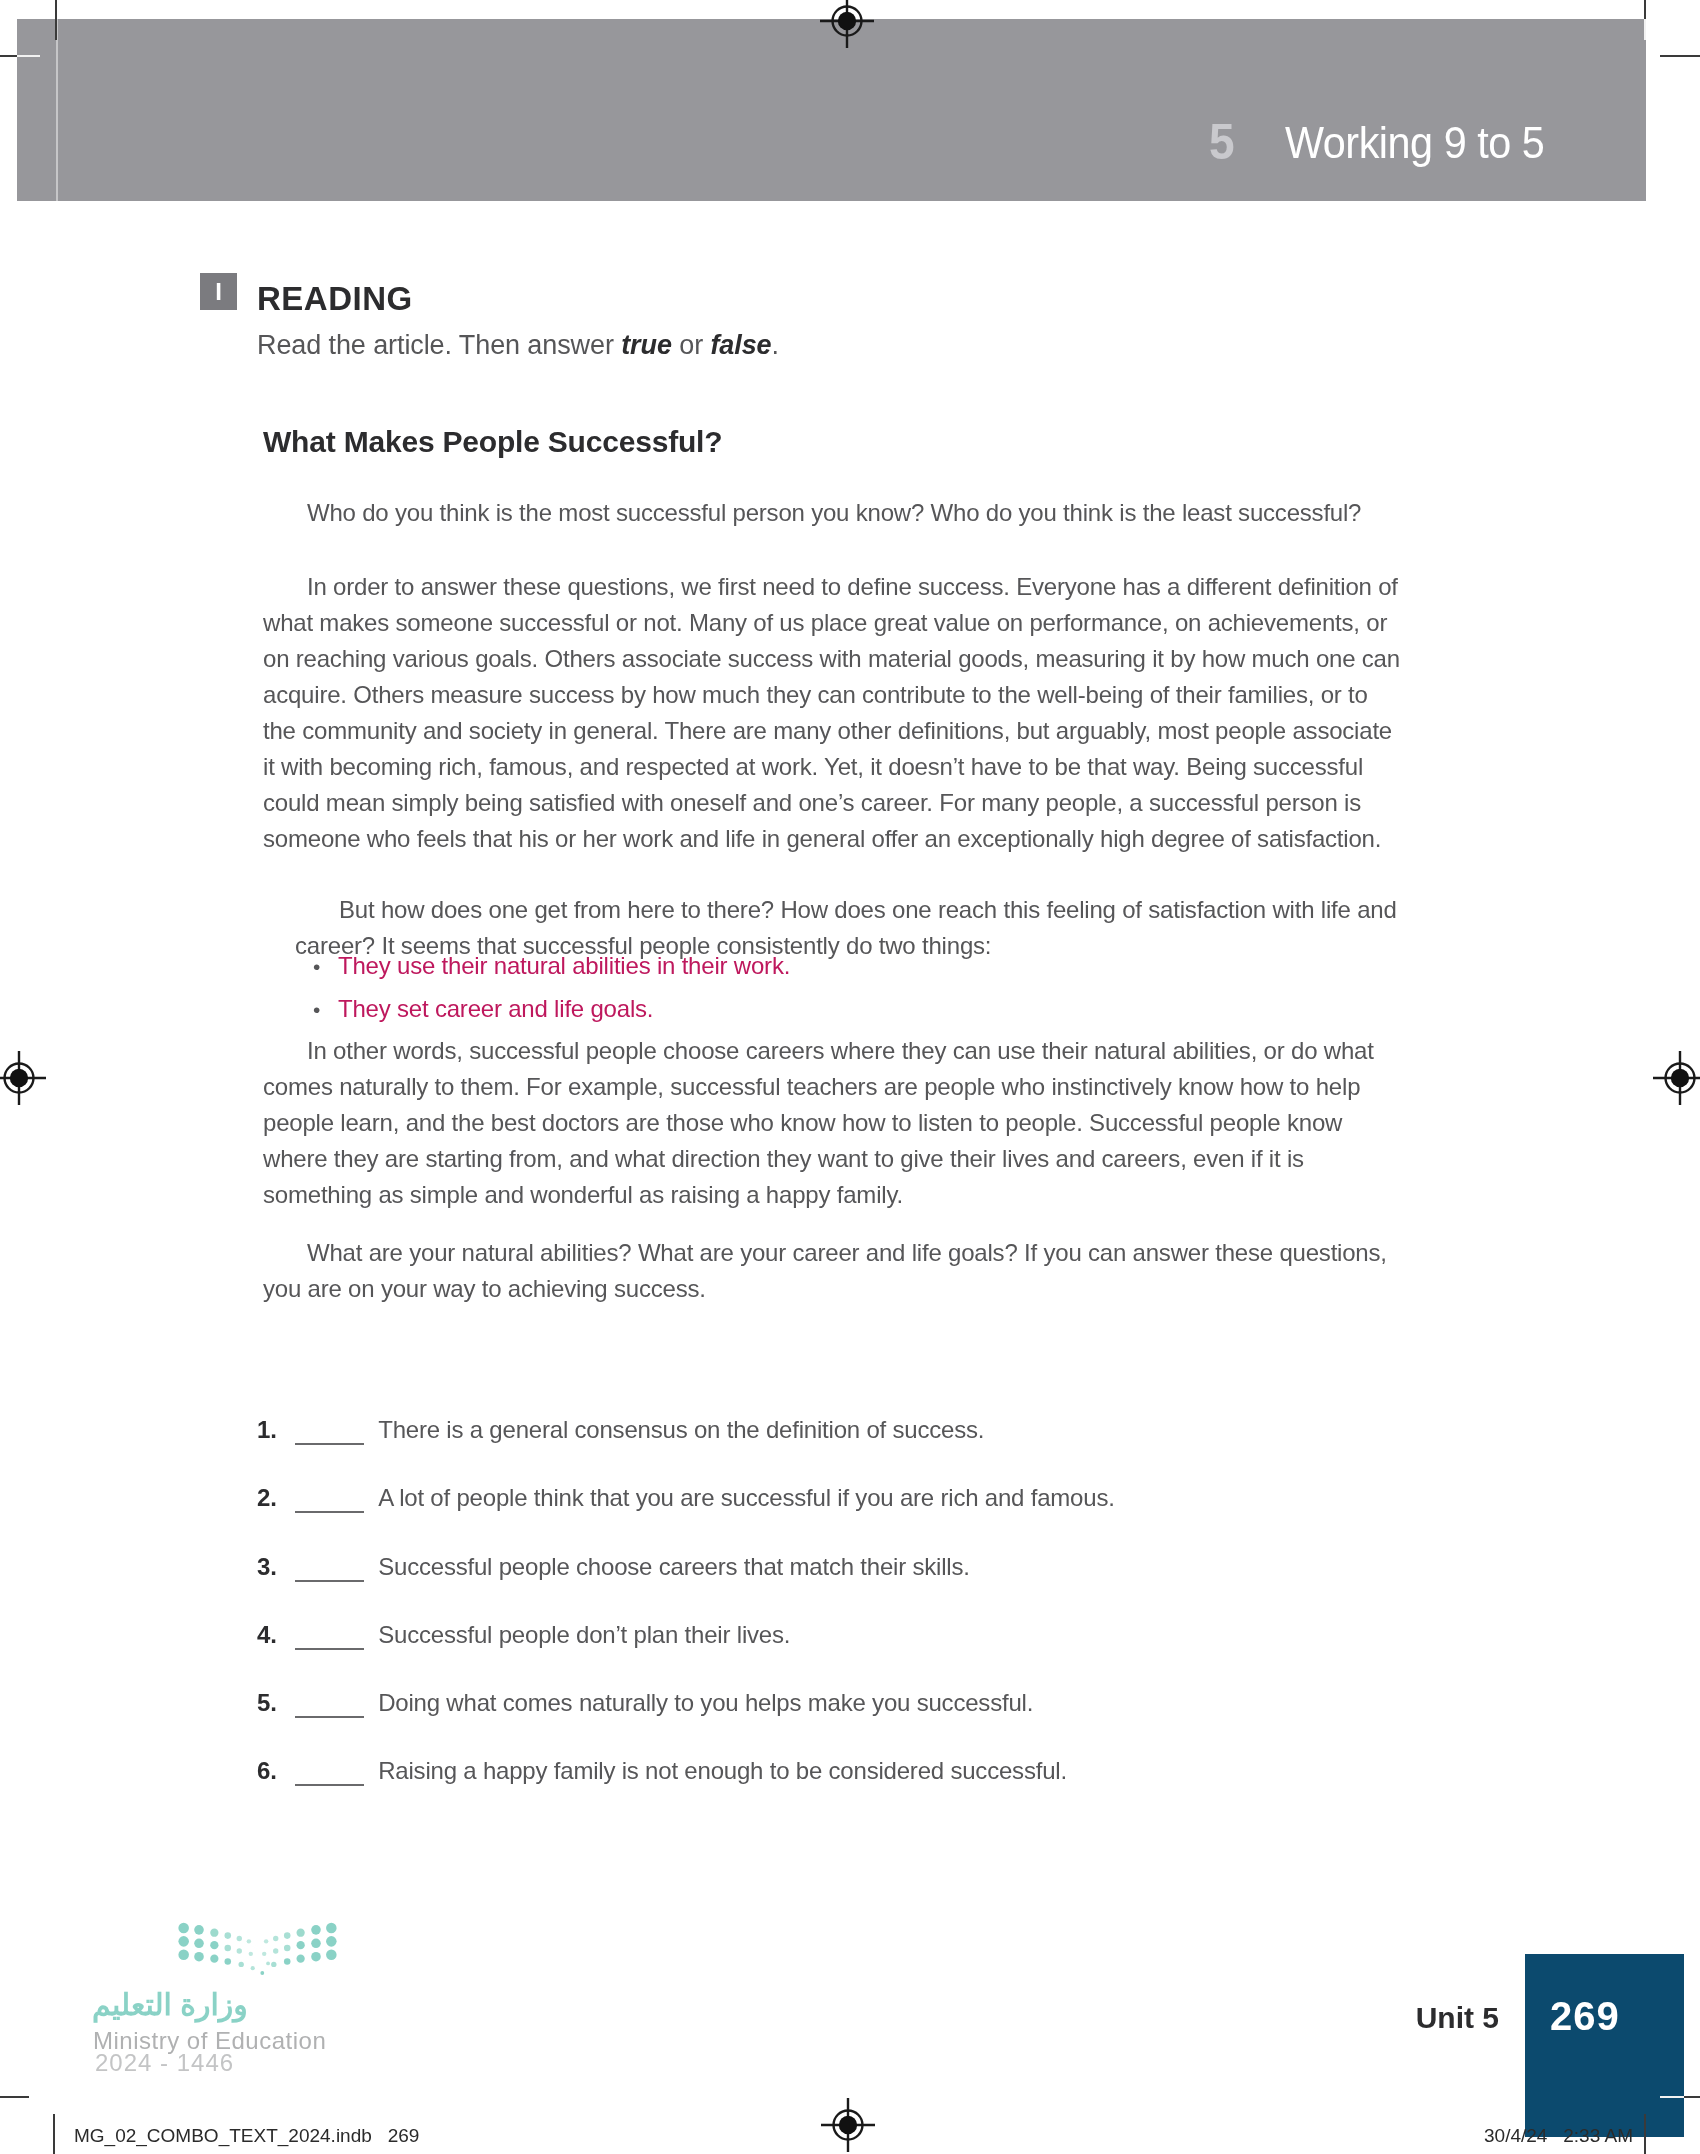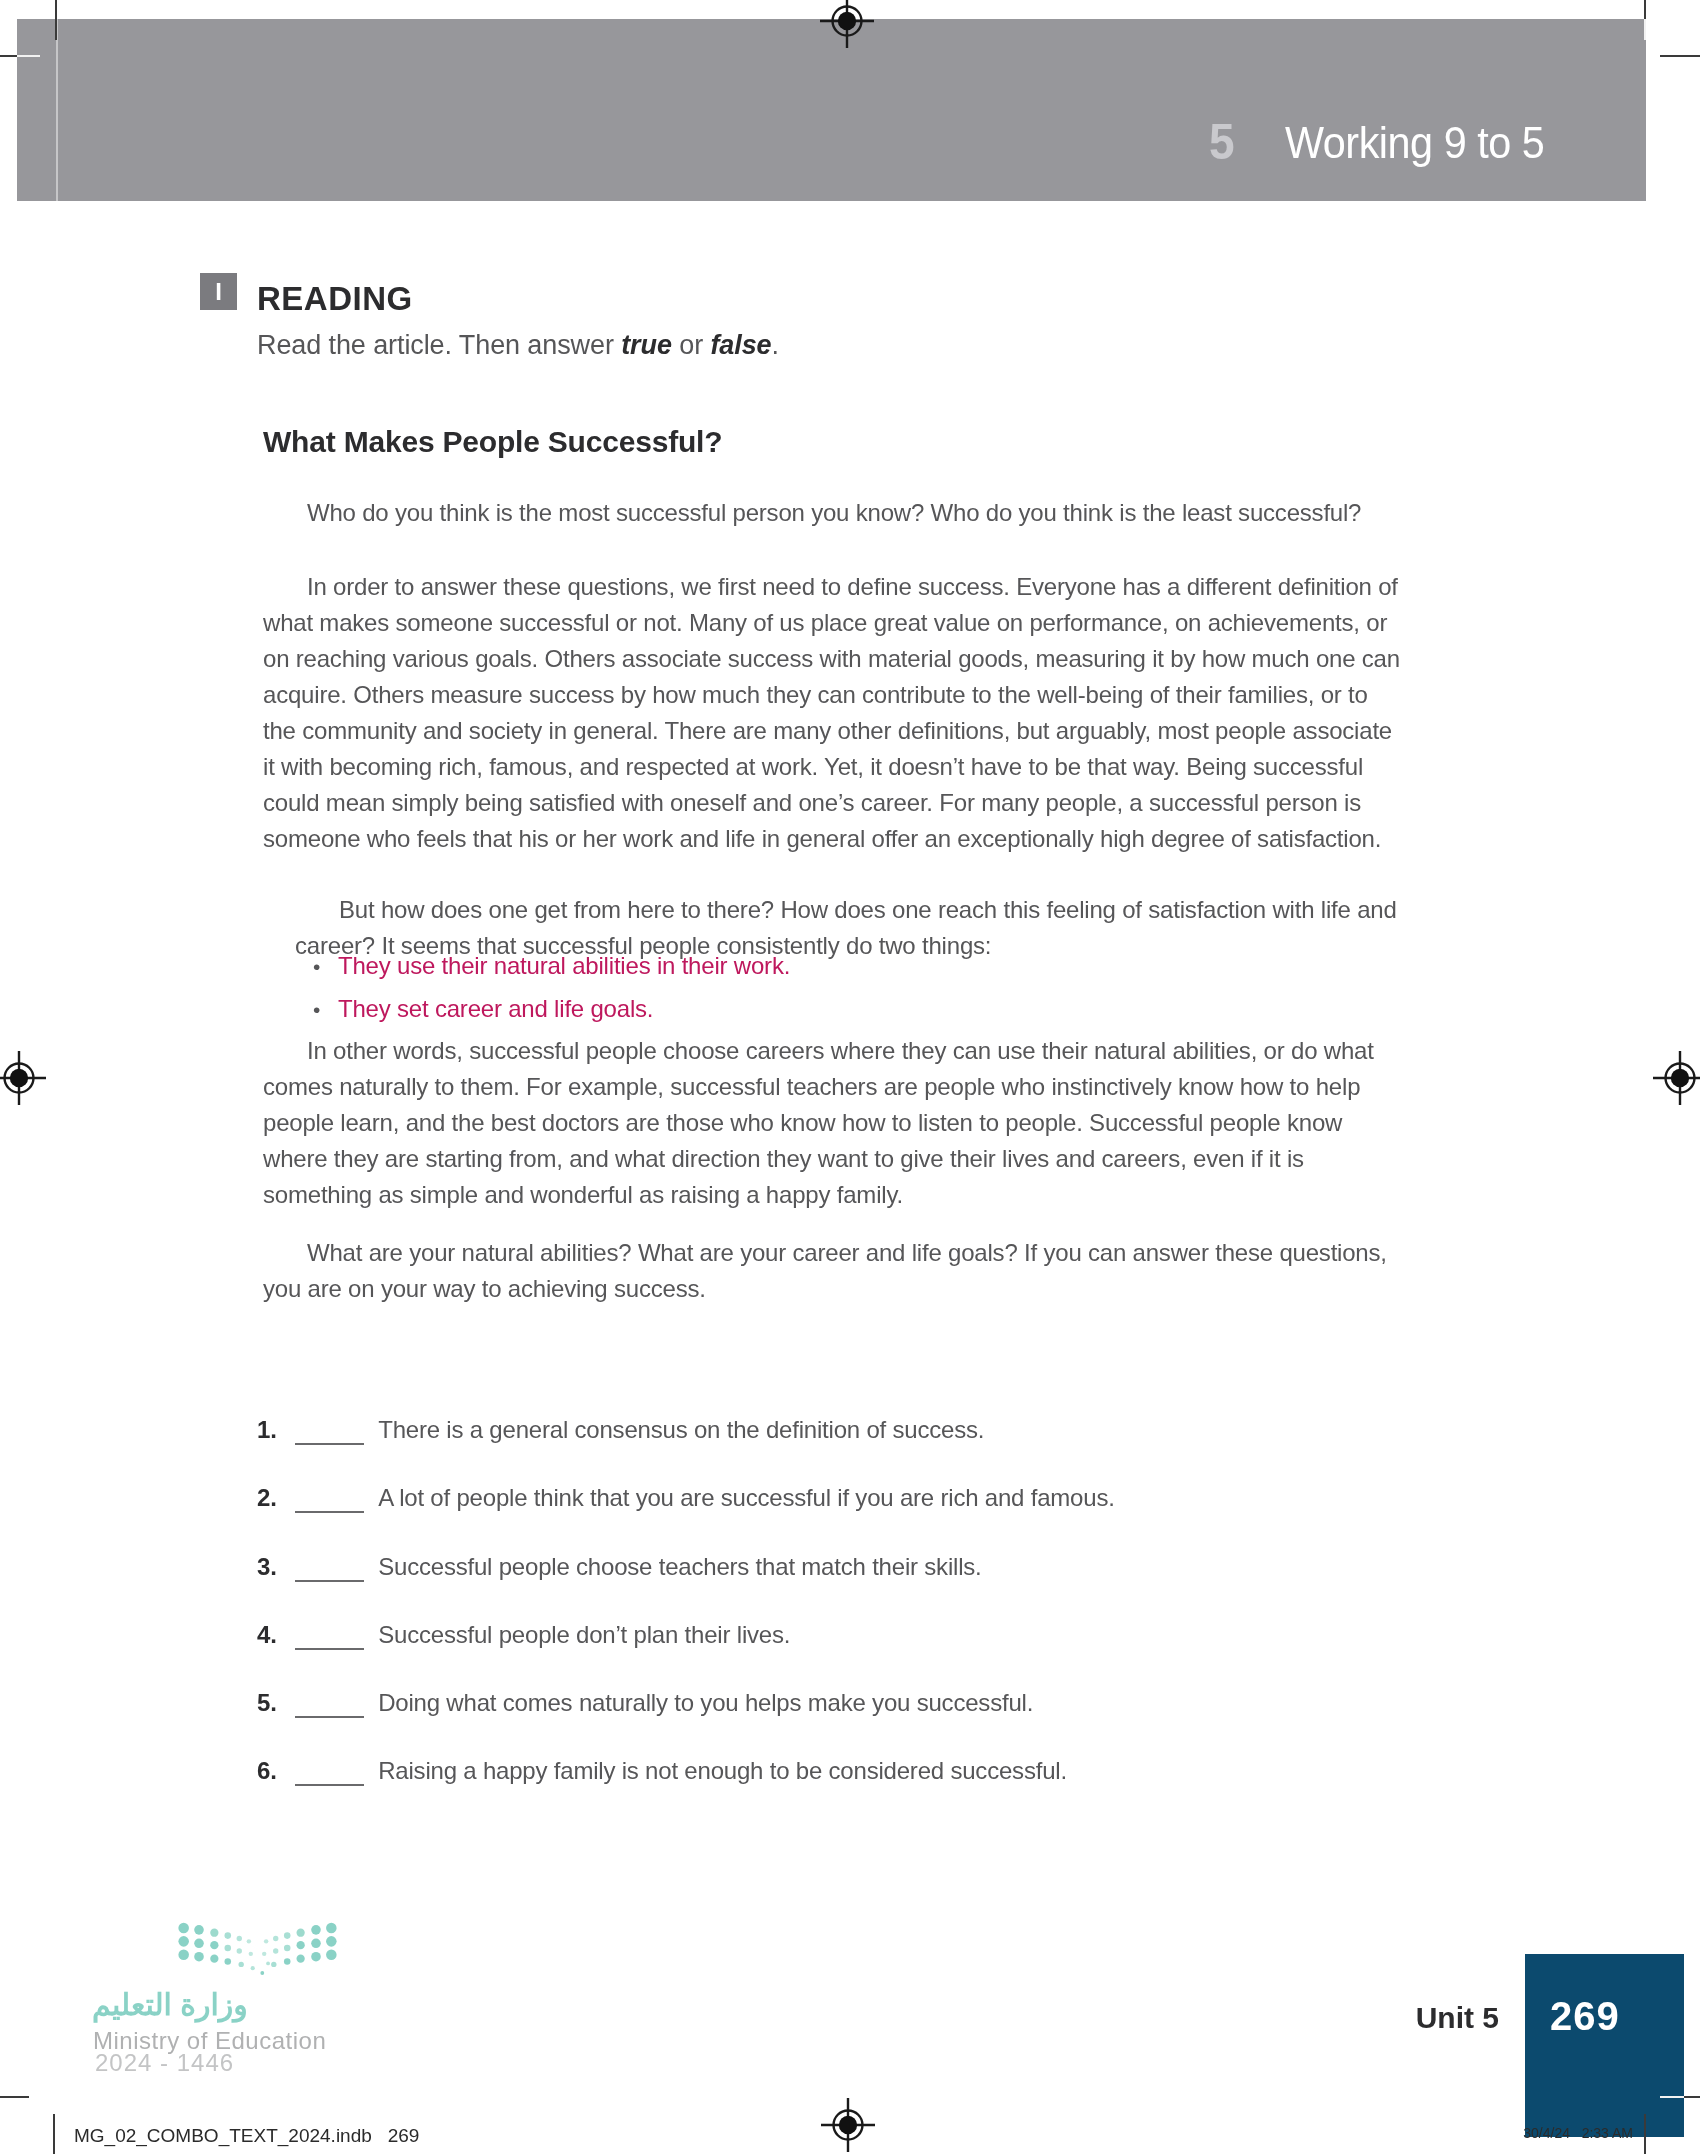--- a/index.html
+++ b/index.html
@@ -72,21 +72,21 @@
   .logo-arabic{
     left:92px;top:1987px;width:173px;font-size:30px;color:#8ad2c6;font-weight:bold;
     direction:rtl;text-align:left;letter-spacing:1px;
   }
   .logo-english{left:93px;top:2027px;font-size:24px;color:#b0b1b2;letter-spacing:0.5px;}
   .logo-years{left:95px;top:2049px;font-size:24px;color:#c3c4c5;letter-spacing:1px;}
   .unit-label{left:1297px;top:2001px;width:202px;text-align:right;font-size:30px;font-weight:bold;color:#2c2c2e;}
   .page-box{left:1525px;top:1954px;width:159px;height:183px;background:#0c4a6e;}
   .page-num{left:25px;top:40px;position:absolute;font-size:40px;font-weight:bold;color:#ffffff;letter-spacing:1px;}
   .imprint{left:74px;top:2125px;font-size:19px;color:#2b2b2b;white-space:pre;}
-  .timestamp{left:1345px;top:2125px;width:288px;text-align:right;font-size:14px;color:#2b2b2b;white-space:pre;}
+  .timestamp{left:1345px;top:2125px;width:288px;text-align:right;font-size:19px;color:#2b2b2b;white-space:pre;}
 
   
   .crop{background:#3a3a3a;}
   .crop-white{background:#f2f2f2;}
   .reg{width:54px;height:54px;}
 </style>
 </head>
 <body>
 
 <div class="abs banner"></div>
@@ -125,21 +125,21 @@
   <span class="q-text">There is a general consensus on the definition of success.</span>
 </div>
 <div class="abs q-row q2">
   <span class="q-num">2.</span>
   <span class="q-blank"></span>
   <span class="q-text">A lot of people think that you are successful if you are rich and famous.</span>
 </div>
 <div class="abs q-row q3">
   <span class="q-num">3.</span>
   <span class="q-blank"></span>
-  <span class="q-text">Successful people choose teachers that match their skills.</span>
+  <span class="q-text">Successful people choose careers that match their skills.</span>
 </div>
 <div class="abs q-row q4">
   <span class="q-num">4.</span>
   <span class="q-blank"></span>
   <span class="q-text">Successful people don’t plan their lives.</span>
 </div>
 <div class="abs q-row q5">
   <span class="q-num">5.</span>
   <span class="q-blank"></span>
   <span class="q-text">Doing what comes naturally to you helps make you successful.</span>

